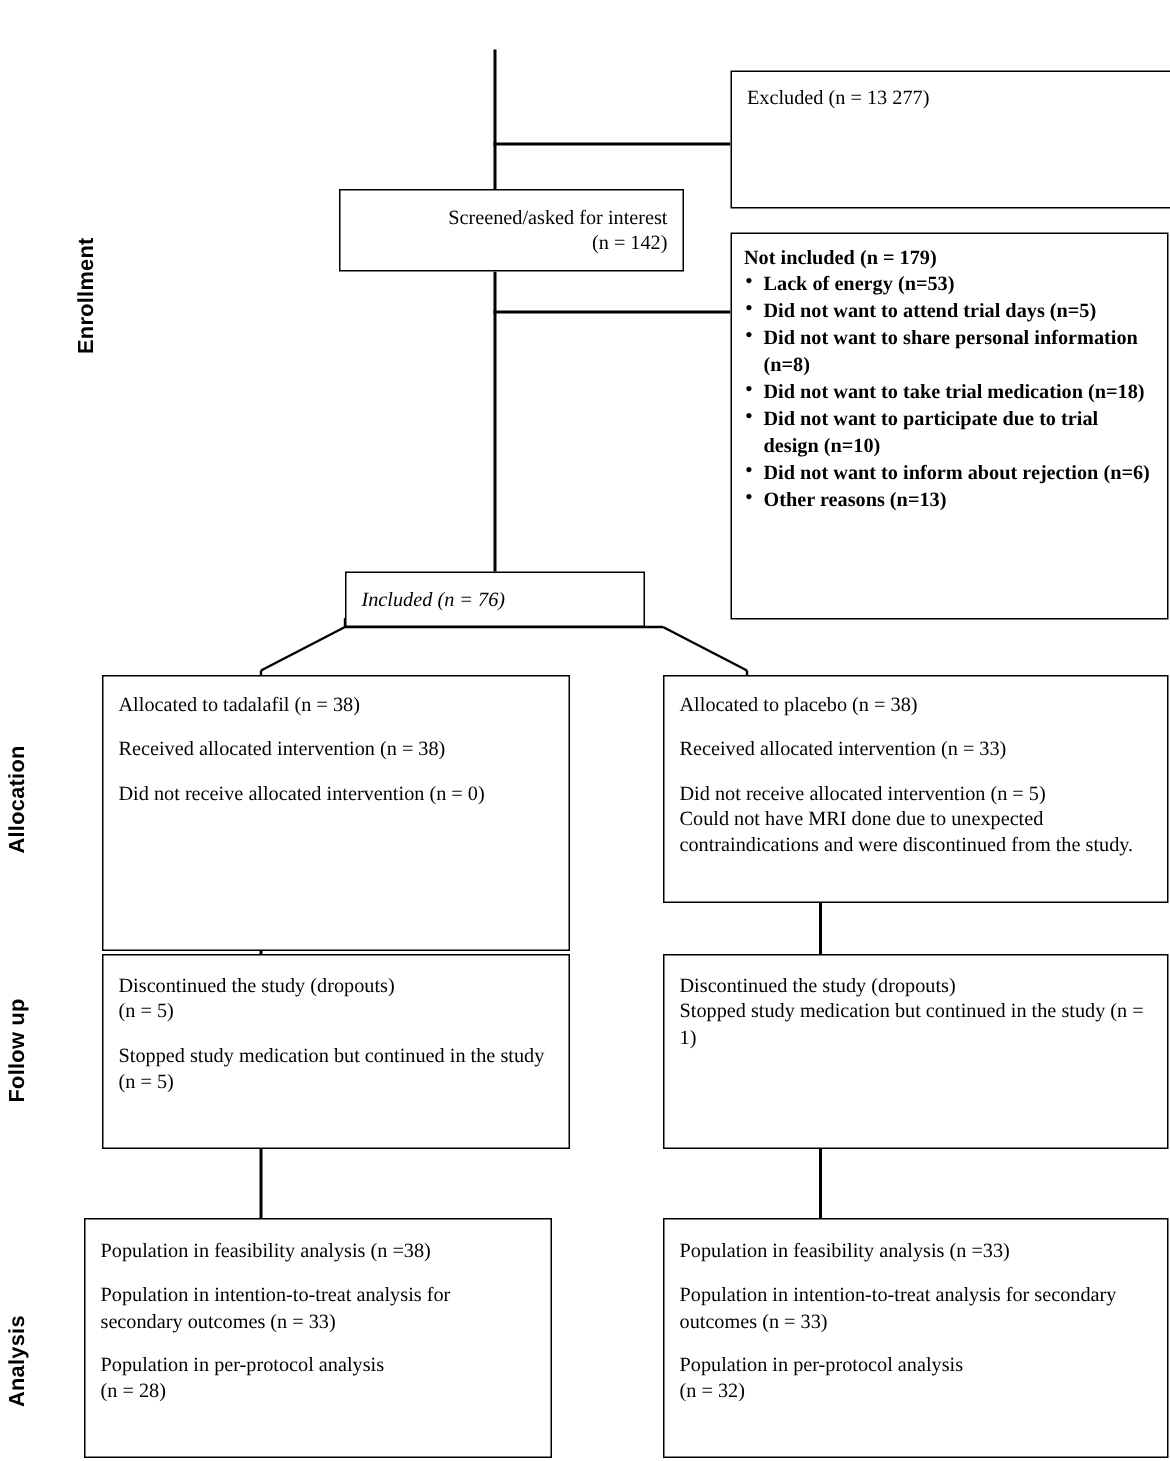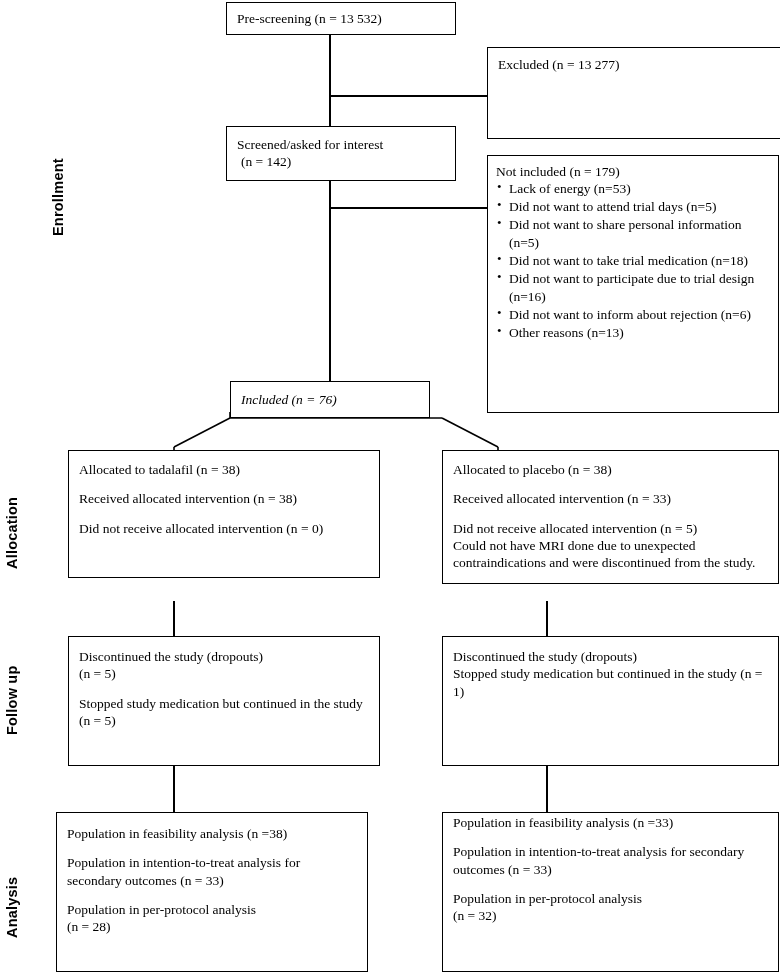--- a/index.html
+++ b/index.html
@@ -112,57 +112,54 @@
   <div class="ln vln" style="left:546px; top:601px; height:35px;"></div>
 
   <div class="ln vln" style="left:173px; top:766px; height:46px;"></div>
   <div class="ln vln" style="left:546px; top:766px; height:46px;"></div>
 
   <div class="stage" style="left:50px; top:130px; height:135px;">Enrollment</div>
   <div class="stage" style="left:4px; top:468px; height:130px;">Allocation</div>
   <div class="stage" style="left:4px; top:645px; height:110px;">Follow up</div>
   <div class="stage" style="left:4px; top:855px; height:105px;">Analysis</div>
 
-  <div class="box" style="left:226px; top:2px; width:230px; height:33px; padding-top:7px;">
-    <p class="tight">Pre-screening (n = 13 532)</p>
-  </div>
 
   <div class="box" style="left:487px; top:47px; width:328px; height:92px;">
     <p>Excluded (n = 13 277)</p>
   </div>
 
-  <div class="box" style="left:226px; top:126px; width:230px; height:55px; padding-top:9px;">
+  <div class="box" style="left:226px; top:126px; width:230px; height:55px; padding-top:9px;text-align:right;">
     <p class="tight">Screened/asked for interest</p>
     <p class="tight" style="padding-left:4px;">(n = 142)</p>
   </div>
 
-  <div class="box" style="left:487px; top:155px; width:292px; height:258px; padding-top:7px; padding-left:8px;">
+  <div class="box" style="left:487px; top:155px; width:292px; height:258px; padding-top:7px; padding-left:8px;font-weight:bold;">
     <p class="tight">Not included (n = 179)</p>
     <ul class="blist">
       <li>Lack of energy (n=53)</li>
       <li>Did not want to attend trial days (n=5)</li>
-      <li>Did not want to share personal information (n=5)</li>
+      <li>Did not want to share personal information (n=8)</li>
       <li>Did not want to take trial medication (n=18)</li>
-      <li>Did not want to participate due to trial design (n=16)</li>
+      <li>Did not want to participate due to trial design (n=10)</li>
       <li>Did not want to inform about rejection (n=6)</li>
       <li>Other reasons (n=13)</li>
     </ul>
   </div>
 
   <div class="box" style="left:230px; top:381px; width:200px; height:37px; padding-top:9px;font-style:italic;">
     <p class="tight">Included (n = 76)</p>
   </div>
 
-  <div class="box" style="left:68px; top:450px; width:312px; height:128px; padding-top:10px;">
+  <div class="box" style="left:68px; top:450px; width:312px; height:184px; padding-top:10px;">
     <p>Allocated to tadalafil (n = 38)</p>
     <p>Received allocated intervention (n = 38)</p>
     <p class="tight">Did not receive allocated intervention (n = 0)</p>
   </div>
 
-  <div class="box" style="left:442px; top:450px; width:337px; height:134px; padding-top:10px;">
+  <div class="box" style="left:442px; top:450px; width:337px; height:152px; padding-top:10px;">
     <p>Allocated to placebo (n = 38)</p>
     <p>Received allocated intervention (n = 33)</p>
     <p class="tight">Did not receive allocated intervention (n = 5)</p>
     <p class="tight">Could not have MRI done due to unexpected contraindications and were discontinued from the study.</p>
   </div>
 
   <div class="box" style="left:68px; top:636px; width:312px; height:130px; padding-top:11px;">
     <p class="tight">Discontinued the study (dropouts)</p>
     <p>(n = 5)</p>
     <p class="tight">Stopped study medication but continued in the study (n = 5)</p>
@@ -173,20 +170,20 @@
     <p class="tight">Stopped study medication but continued in the study (n = 1)</p>
   </div>
 
   <div class="box" style="left:56px; top:812px; width:312px; height:160px; padding-top:12px;">
     <p>Population in feasibility analysis (n =38)</p>
     <p class="tight">Population in intention-to-treat analysis for secondary outcomes (n = 33)</p>
     <p class="tight" style="margin-top:12px;">Population in per-protocol analysis</p>
     <p class="tight"> (n = 28)</p>
   </div>
 
-  <div class="box" style="left:442px; top:812px; width:337px; height:160px; padding-top:1px;">
+  <div class="box" style="left:442px; top:812px; width:337px; height:160px; padding-top:12px;">
     <p>Population in feasibility analysis (n =33)</p>
     <p class="tight">Population in intention-to-treat analysis for secondary outcomes (n = 33)</p>
     <p class="tight" style="margin-top:12px;">Population in per-protocol analysis</p>
     <p class="tight">(n = 32)</p>
   </div>
 
 </div>
 
 </body></html>

